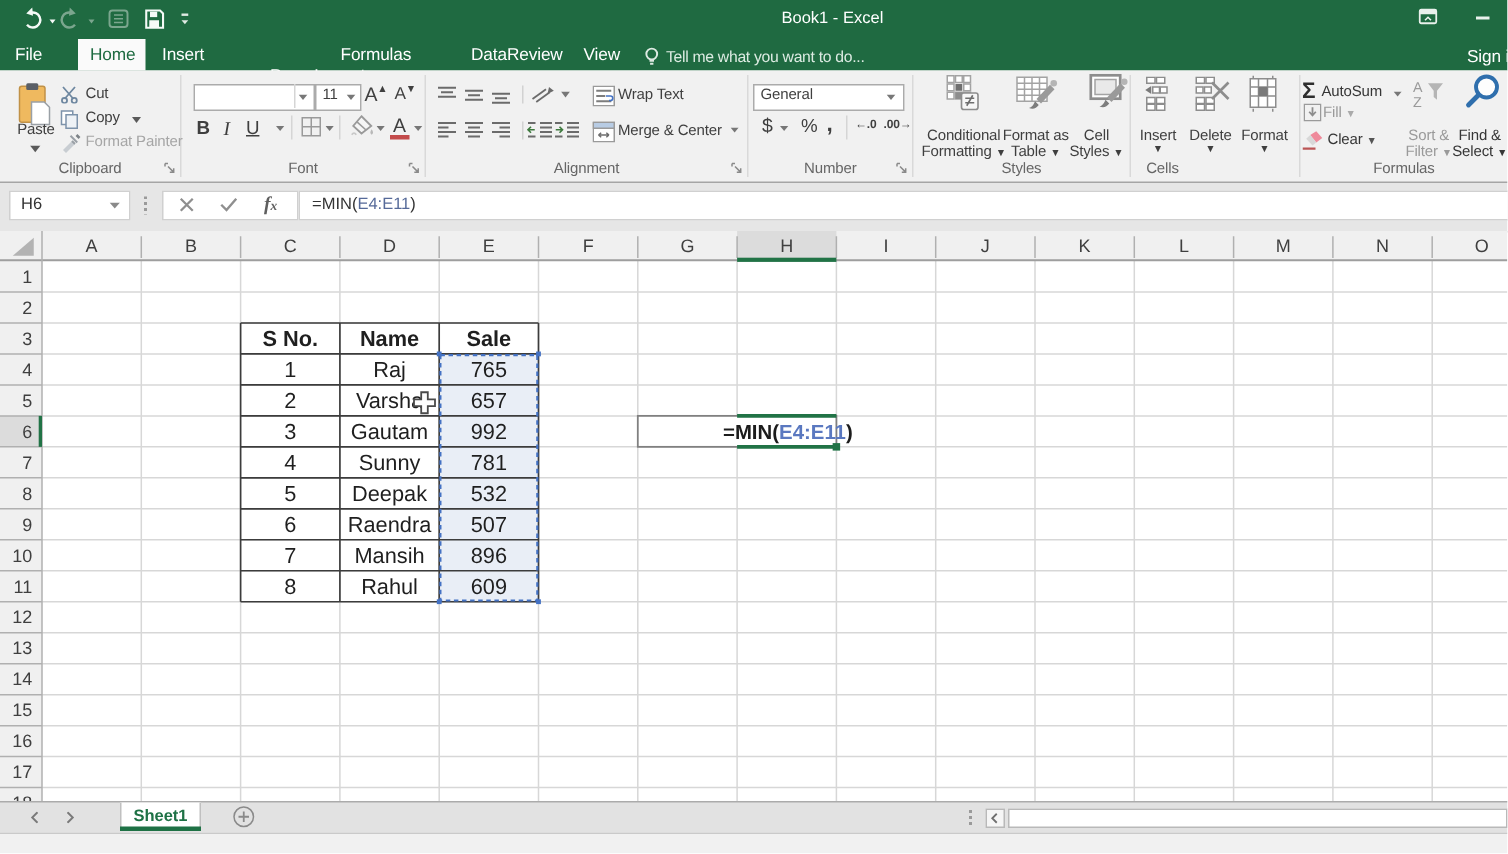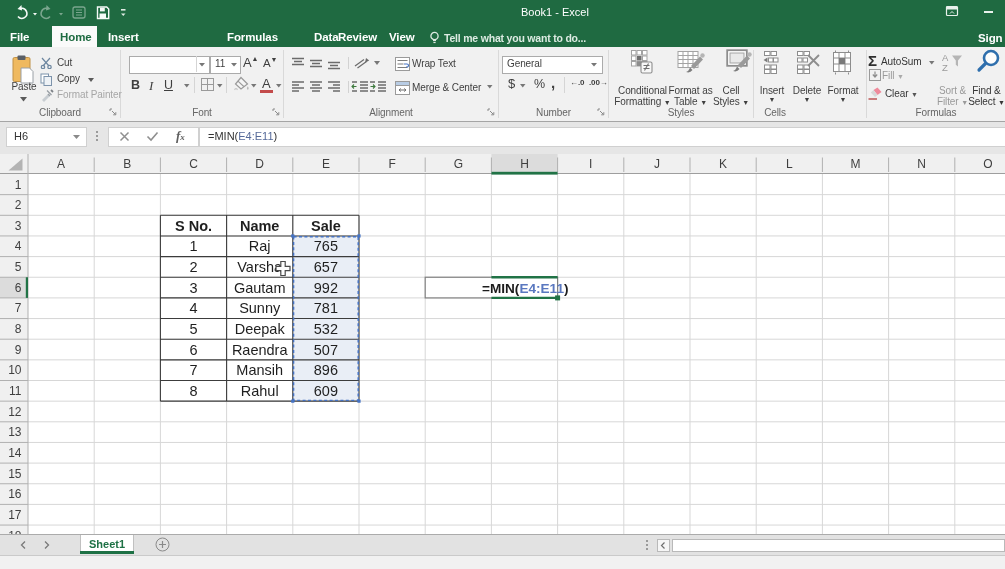--- a/index.html
+++ b/index.html
@@ -38,21 +38,21 @@
 
 <svg class="a" style="left:945px;top:4px" width="14" height="14" viewBox="0 0 14 14">
  <rect x="1.5" y="2.5" width="11" height="9" rx="1" fill="none" stroke="#e9f1ec" stroke-width="1.2"></rect>
  <rect x="1.5" y="2.5" width="11" height="3" fill="#e9f1ec"></rect>
  <path d="M5 9.5 L7 7.5 L9 9.5" stroke="#e9f1ec" stroke-width="1" fill="none"></path>
 </svg>
 <div class="a" style="left:984px;top:11px;width:9px;height:2px;background:#e9f1ec;"></div>
 
 <div class="a" style="left:0;top:26px;width:1005px;height:21px;background:#1f6a41;"></div>
 <div class="a" style="left:52px;top:26px;width:45px;height:21px;background:#fafafa;"></div>
-<div class="a" style="left:0;top:29px;width:1005px;height:18px;font-size:11.5px;letter-spacing:-0.1px;font-weight:bold;">
+<div class="a" style="left:0;top:29px;width:1005px;height:18px;font-size:11.5px;letter-spacing:-0.1px;">
  <span class="a w" style="left:10px;top:2px;">File</span>
  <span class="a" style="left:60px;top:2px;color:#1e6b41;">Home</span>
  <span class="a w" style="left:108px;top:2px;">Insert</span>
  <span class="a w" style="left:154px;top:16px;padding-left:26px;">Page Layout</span>
  <span class="a w" style="left:227px;top:2px;">Formulas</span>
  <span class="a w" style="left:290px;top:2px;margin-left:24px;">Data</span>
  <span class="a w" style="left:338px;top:2px;">Review</span>
  <span class="a w" style="left:389px;top:2px;">View</span>
  <svg class="a" style="left:428px;top:1px" width="13" height="16" viewBox="0 0 13 16">
   <circle cx="6.5" cy="6" r="3.6" fill="none" stroke="#ddeae2" stroke-width="1.3"></circle>

